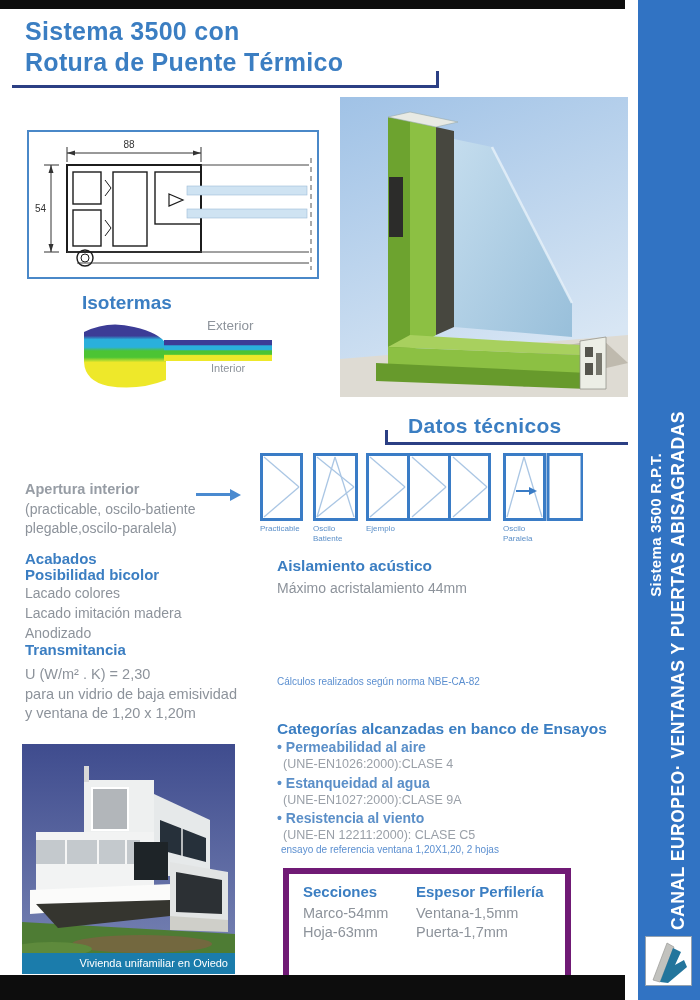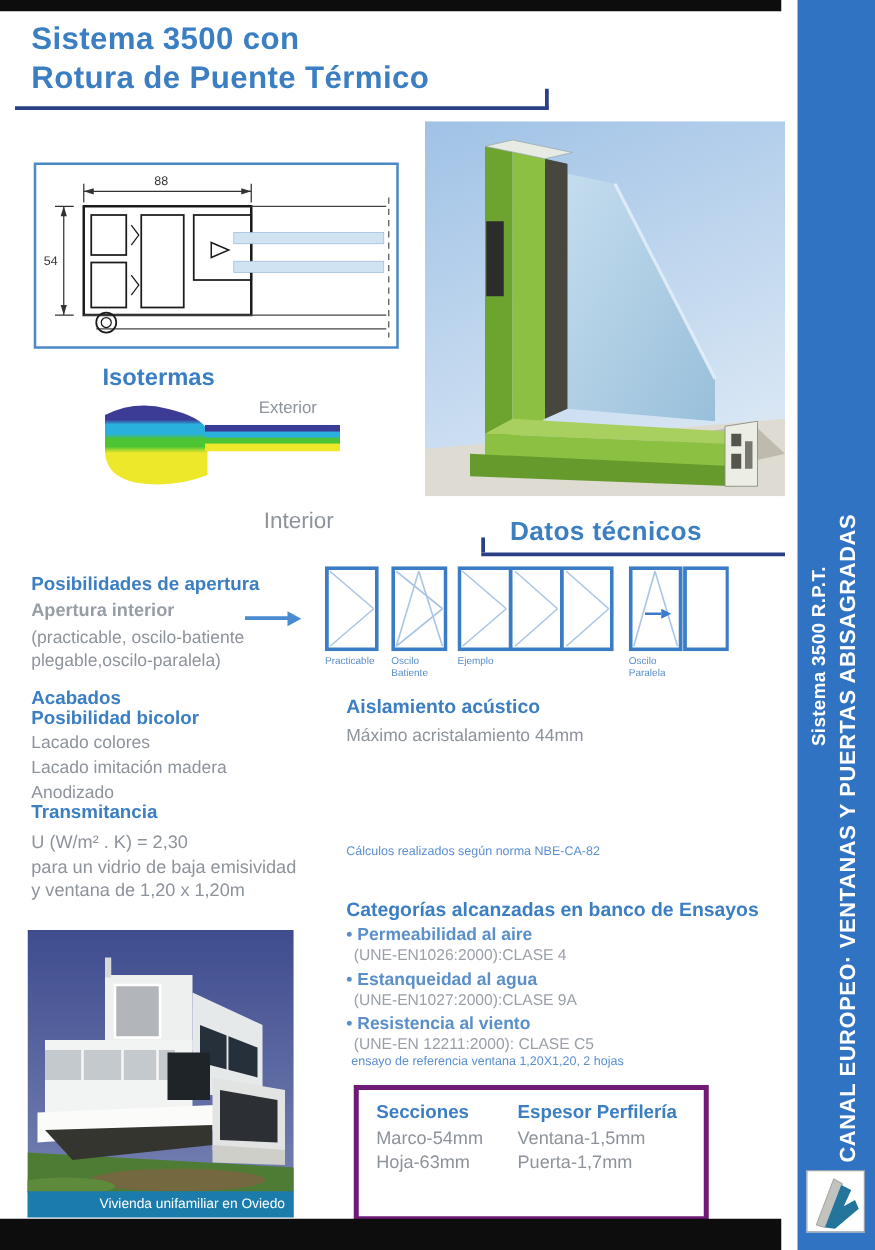--- a/index.html
+++ b/index.html
@@ -17,21 +17,21 @@
   #page-title{left:25px;top:16px;font-size:25px;line-height:1.25;color:#3b7ec2;
               font-weight:bold;letter-spacing:.3px;}
   #title-underline{left:12px;top:85px;width:427px;height:3px;}
   #title-tick{left:436px;top:71px;width:3px;height:16px;}
 
   #drawing-box{left:27px;top:130px;width:288px;height:145px;border:2px solid #4a88c8;background:#fff;}
 
   #isotermas-h{left:82px;top:292px;font-size:19px;}
   #isotermas-img{left:80px;top:318px;}
   #ext-label{left:207px;top:318px;font-size:13.5px;}
-  #int-label{left:211px;top:362px;font-size:18px;margin-top:44px;}
+  #int-label{left:211px;top:362px;font-size:11px;}
 
   #render-img{left:340px;top:97px;}
 
   #datos-h{left:408px;top:414px;font-size:21px;letter-spacing:.3px;}
   #datos-underline{left:385px;top:442px;width:243px;height:3px;}
   #datos-tick{left:385px;top:430px;width:3px;height:12px;}
 
   #apertura-h{left:25px;top:459px;font-size:15px;}
   #apertura-sub{left:25px;top:481px;font-size:14.5px;font-weight:600;color:#979da5;}
   #apertura-arrow{left:196px;top:489px;width:46px;height:12px;}
@@ -55,21 +55,21 @@
   #ac-table{left:277px;top:616px;display:grid;grid-template-columns:106px auto;column-gap:0;}
   #ac-table .hc{font-size:13.5px;font-weight:bold;color:#70777f;height:18px;}
   #ac-table .c{font-size:13px;color:#8d939b;height:12.5px;line-height:12.5px;}
   #aisl-foot{left:277px;top:676px;font-size:10px;}
 
   #cat-h{left:277px;top:720px;font-size:15.5px;}
   .cat-name{left:277px;font-size:14px;color:#5b8fc8;font-weight:600;}
   .cat-detail{left:283px;font-size:12.5px;color:#9aa0a8;}
   #cat-foot{left:281px;top:844px;font-size:10px;}
 
-  #secc-box{left:283px;top:868px;width:262px;height:92px;border:4px solid #701a75;
+  #secc-box{left:283px;top:868px;width:262px;height:92px;border:6px solid #701a75;
             background:#fff;padding:9px 0 0 14px;box-sizing:content-box;}
   #secc-grid{display:grid;grid-template-columns:113px auto;}
   #secc-grid .h{font-size:15px;font-weight:bold;color:#3b7ec2;height:21px;}
   #secc-grid .c{font-size:14.5px;color:#8d939b;height:19px;line-height:19px;}
   #secc-bottom{margin-top:6px;font-size:16px;font-weight:bold;color:#3b7ec2;}
   #secc-bottom .val{color:#8d939b;font-weight:bold;}
 
   #photo{left:22px;top:744px;width:213px;height:230px;}
   #photo-caption{position:absolute;left:0;bottom:0;width:213px;height:21px;background:#1b7cab;
      color:#fff;font-size:11px;line-height:21px;text-align:right;box-sizing:border-box;padding-right:7px;}
@@ -198,21 +198,20 @@
       <rect x="245" y="250" width="8" height="10" fill="#55554d"></rect>
       <rect x="245" y="266" width="8" height="12" fill="#55554d"></rect>
       <rect x="256" y="256" width="6" height="22" fill="#77776d"></rect>
     </svg>
   </div>
 
   <div class="abs blue-h" id="datos-h">Datos técnicos</div>
   <div class="abs navy" id="datos-underline"></div>
   <div class="abs navy" id="datos-tick"></div>
 
-  <div class="abs blue-h" id="apertura-h">Posibilidades de apertura</div>
   <div class="abs" id="apertura-sub">Apertura interior</div>
   <div class="abs" id="apertura-arrow">
     <div class="shaft"></div>
     <div class="head"></div>
   </div>
   <div class="abs gray" id="apertura-d1">(practicable, oscilo-batiente</div>
   <div class="abs gray" id="apertura-d2">plegable,oscilo-paralela)</div>
 
   <svg class="abs" style="left:260px;top:453px" width="43" height="68">
     <rect x="1.5" y="1.5" width="40" height="65" fill="#fff" stroke="#3a7cc6" stroke-width="3"></rect>

